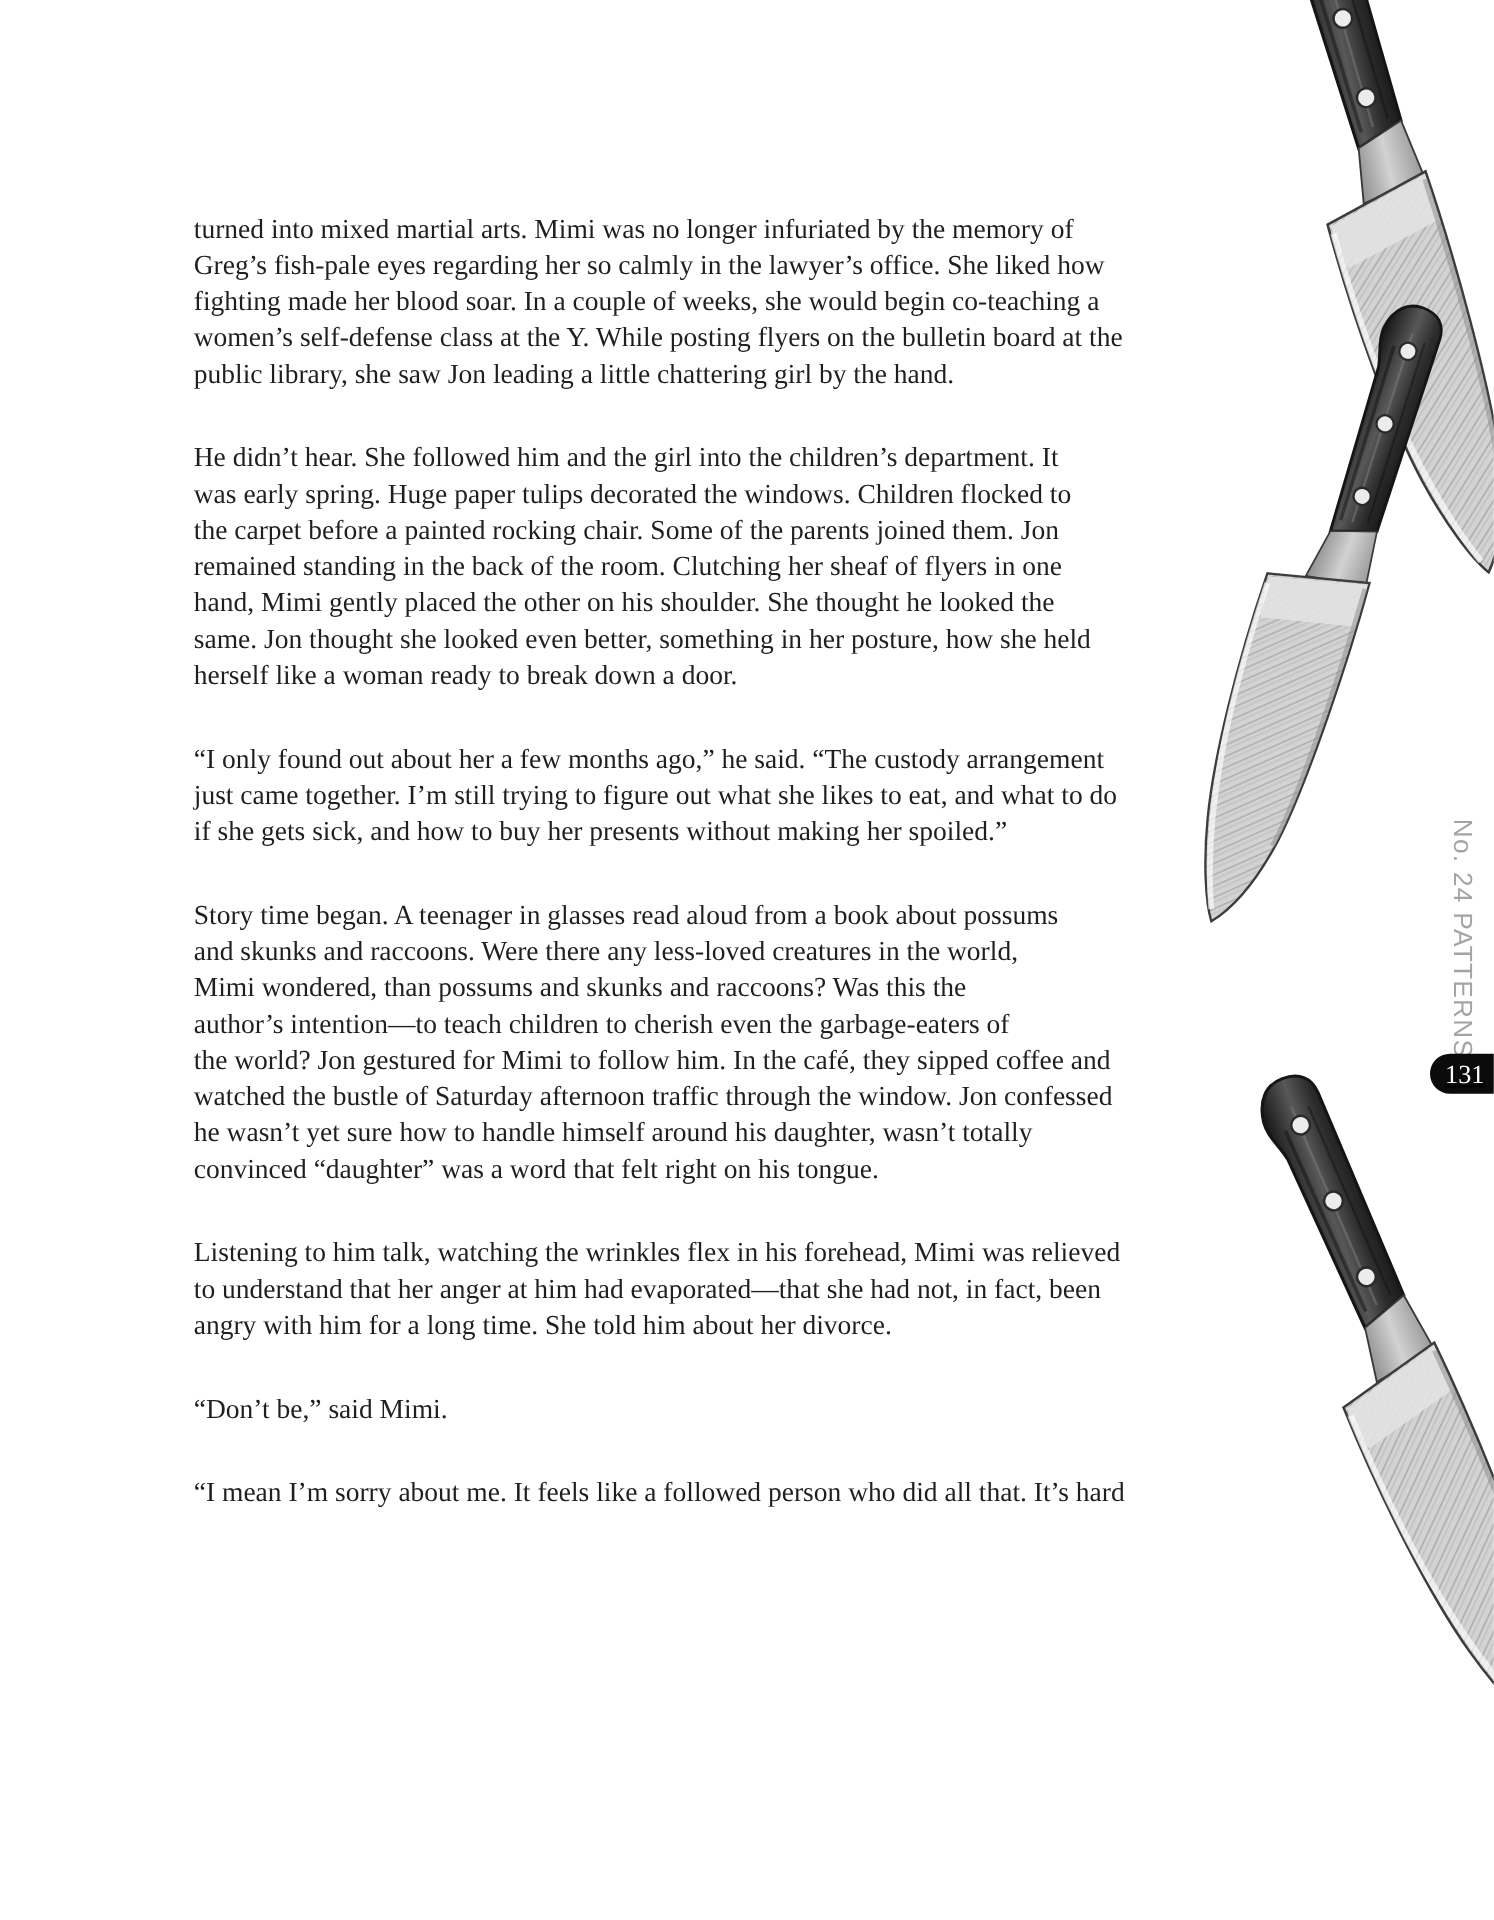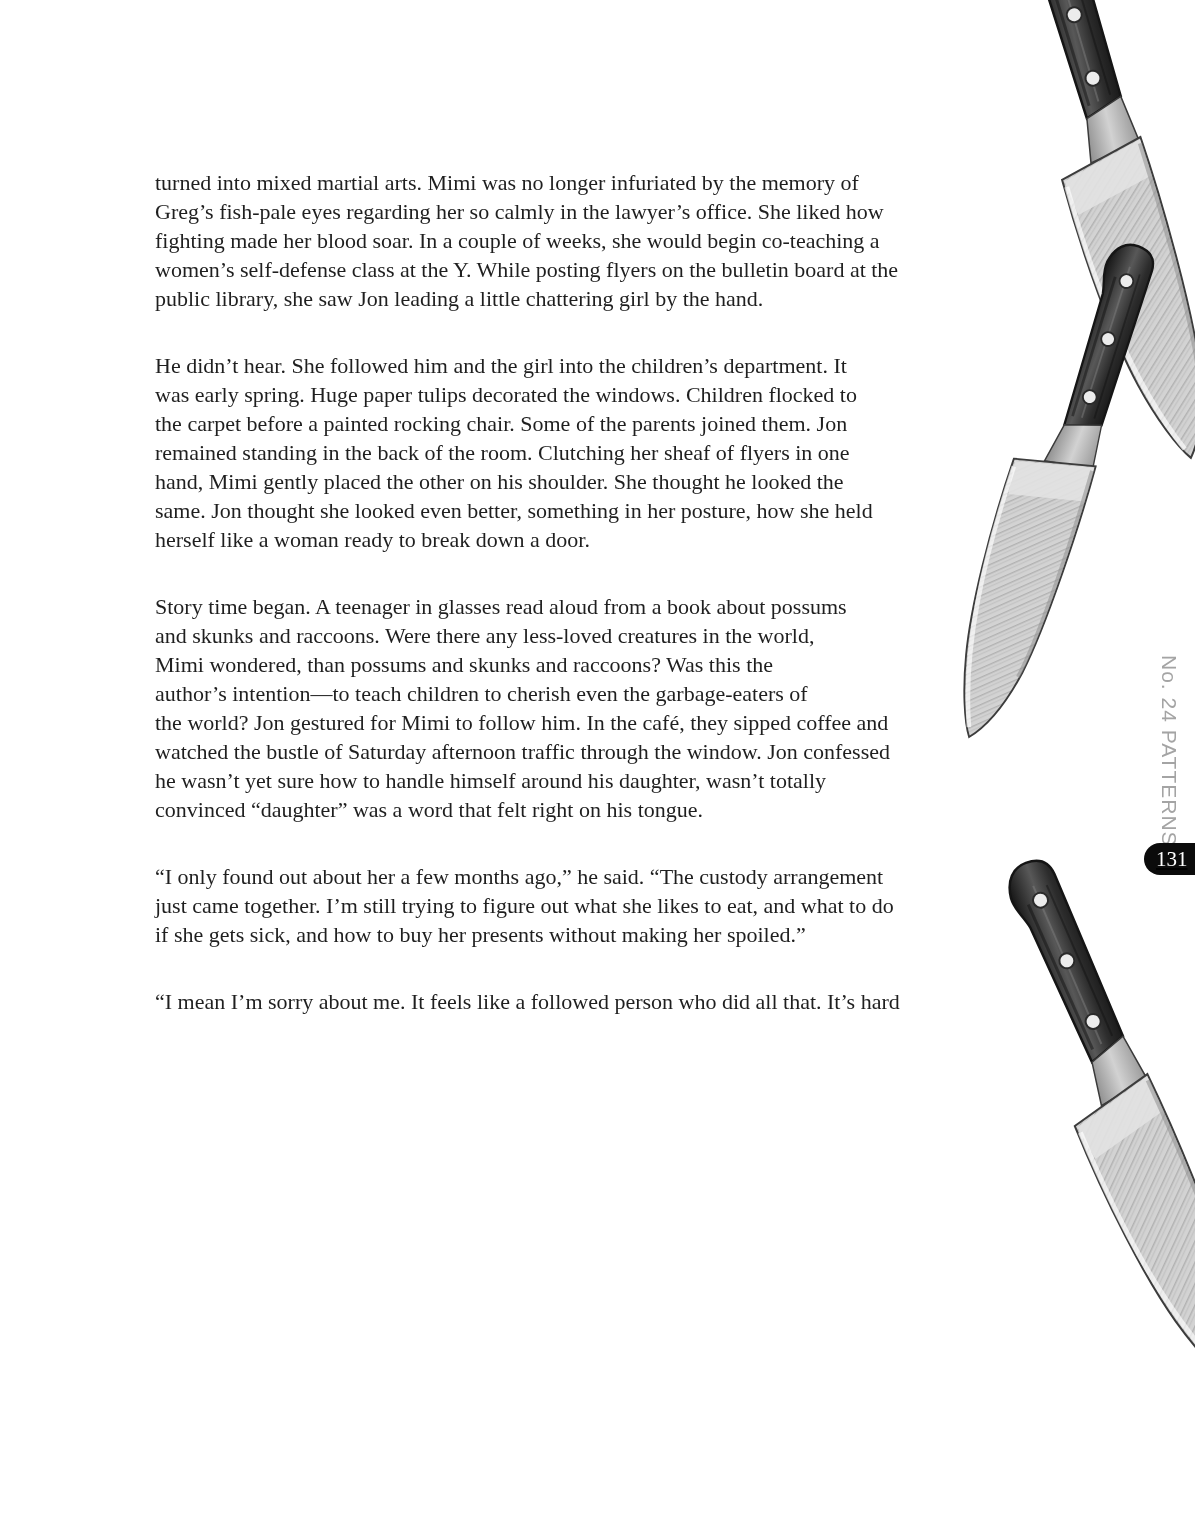--- a/index.html
+++ b/index.html
@@ -116,31 +116,35 @@
 fighting made her blood soar. In a couple of weeks, she would begin co-teaching a
 women’s self-defense class at the Y. While posting flyers on the bulletin board at the
 public library, she saw Jon leading a little chattering girl by the hand.</p>
     <p>He didn’t hear. She followed him and the girl into the children’s department. It
 was early spring. Huge paper tulips decorated the windows. Children flocked to
 the carpet before a painted rocking chair. Some of the parents joined them. Jon
 remained standing in the back of the room. Clutching her sheaf of flyers in one
 hand, Mimi gently placed the other on his shoulder. She thought he looked the
 same. Jon thought she looked even better, something in her posture, how she held
 herself like a woman ready to break down a door.</p>
+    <p>“I only found out about her a few months ago,” he said. “The custody arrangement
+just came together. I’m still trying to figure out what she likes to eat, and what to do
+if she gets sick, and how to buy her presents without making her spoiled.”</p>
     <p>Story time began. A teenager in glasses read aloud from a book about possums
 and skunks and raccoons. Were there any less-loved creatures in the world,
 Mimi wondered, than possums and skunks and raccoons? Was this the
 author’s intention—to teach children to cherish even the garbage-eaters of
 the world? Jon gestured for Mimi to follow him. In the café, they sipped coffee and
 watched the bustle of Saturday afternoon traffic through the window. Jon confessed
 he wasn’t yet sure how to handle himself around his daughter, wasn’t totally
 convinced “daughter” was a word that felt right on his tongue.</p>
-    <p>“I only found out about her a few months ago,” he said. “The custody arrangement
-just came together. I’m still trying to figure out what she likes to eat, and what to do
-if she gets sick, and how to buy her presents without making her spoiled.”</p>
+    <p>Listening to him talk, watching the wrinkles flex in his forehead, Mimi was relieved
+to understand that her anger at him had evaporated—that she had not, in fact, been
+angry with him for a long time. She told him about her divorce.</p>
+    <p>“Don’t be,” said Mimi.</p>
     <p>“I mean I’m sorry about me. It feels like a followed person who did all that. It’s hard</p>
   </main>
 
   <div class="chapter-label">No. 24 PATTERNS</div>
 
   <div class="page-badge">
     <span>131</span>
   </div>
 
 </div>

